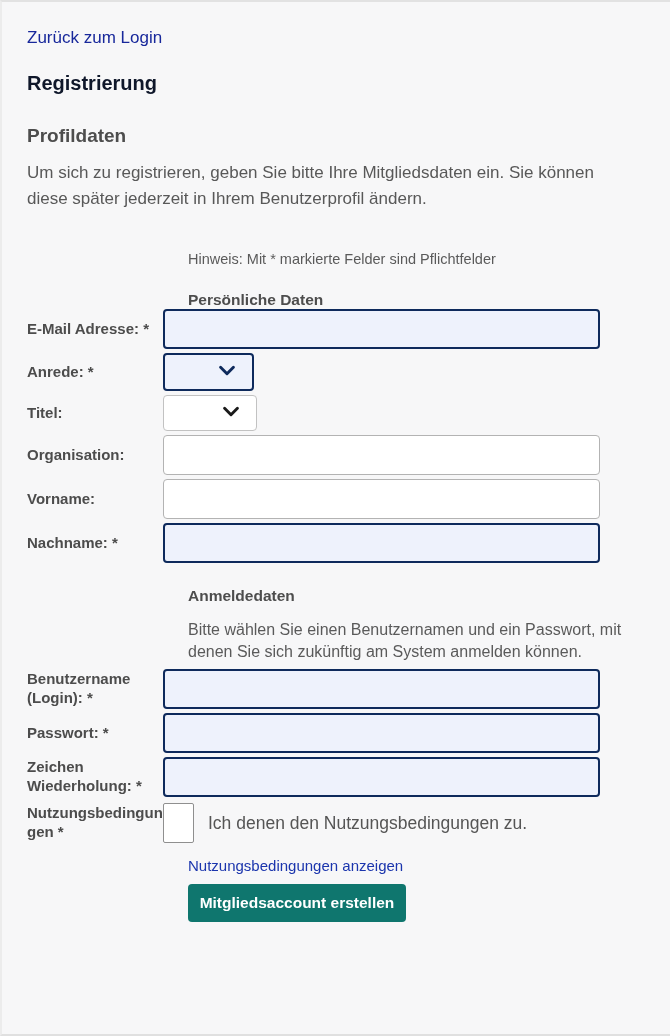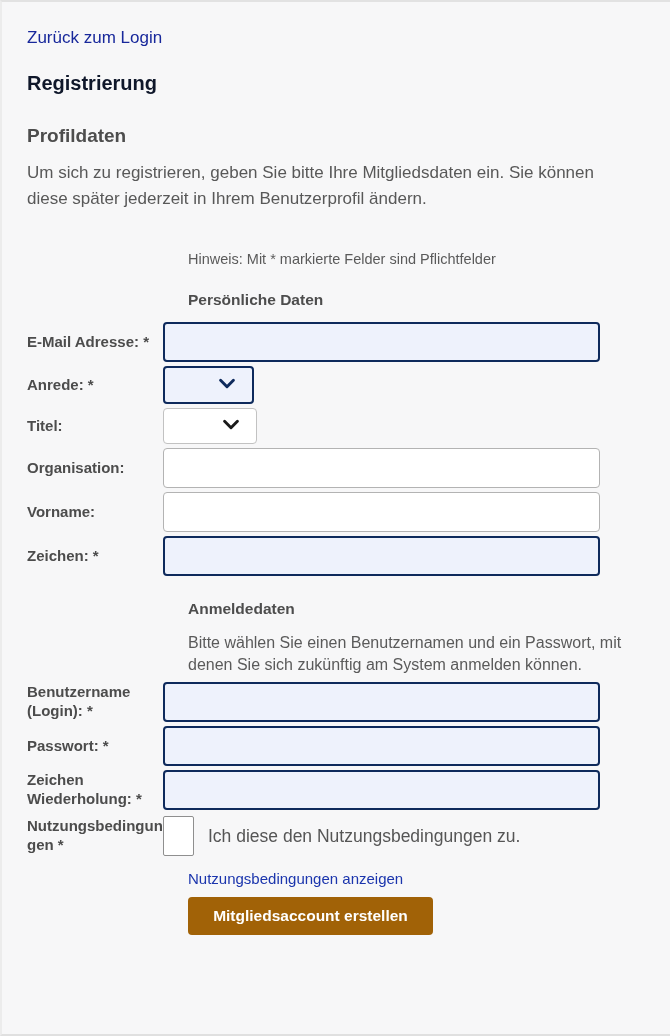--- a/index.html
+++ b/index.html
@@ -45,21 +45,21 @@
     margin:40px 0 0 186px;
     font-size:14.5px;
     color:#5a5a5a;
   }
   .group-heading {
     margin:24px 0 0 186px;
     font-size:15.5px;
     font-weight:bold;
     color:#4d4d4d;
   }
-  .form { margin-top:13px; }
+  .form { }
   .row {
     display:flex;
     align-items:center;
     margin-bottom:4px;
   }
   .row .lbl {
     flex:0 0 161px;
     padding-left:25px;
     font-size:15px;
     font-weight:bold;
@@ -127,23 +127,23 @@
   }
   .terms-link {
     display:inline-block;
     margin:10px 0 0 186px;
     font-size:15px;
     color:#1b35ad;
   }
   .submit-btn {
     display:block;
     margin:9px 0 0 186px;
-    width:245px;
+    width:218px;
     height:38px;
-    background:#a16207;
+    background:#0f766e;
     color:#ffffff;
     font-family:"Liberation Sans", sans-serif;
     font-size:15.5px;
     font-weight:bold;
     border:none;
     border-radius:4px;
     cursor:pointer;
   }
 </style>
 </head>
@@ -196,21 +196,21 @@
     <div class="lbl">Organisation:</div>
     <input class="txt-input" type="text" value="" style="">
   </div>
 
   <div class="row">
     <div class="lbl">Vorname:</div>
     <input class="txt-input" type="text" value="" style="">
   </div>
 
   <div class="row">
-    <div class="lbl">Zeichen: *</div>
+    <div class="lbl">Nachname: *</div>
     <input class="txt-input required" type="text" value="" style="">
   </div>
 
   <div class="group-heading">Anmeldedaten</div>
 
   <p class="note">Bitte wählen Sie einen Benutzernamen und ein Passwort, mit denen Sie sich zukünftig am System anmelden können.</p>
 
   <div class="row">
     <div class="lbl">Benutzername (Login): *</div>
     <input class="txt-input required" type="text" value="" style="">
@@ -223,21 +223,21 @@
   </div>
 
   <div class="row">
     <div class="lbl">Zeichen Wiederholung: *</div>
     <input class="txt-input required" type="password" value="" style="">
   </div>
 
   <div class="row terms-row">
     <div class="lbl break-any">Nutzungsbedingungen *</div>
     <input class="checkbox" type="checkbox" style="">
-    <span class="agree-text">Ich diese den Nutzungsbedingungen zu.</span>
+    <span class="agree-text">Ich denen den Nutzungsbedingungen zu.</span>
   </div>
 
   <a class="terms-link" href="#">Nutzungsbedingungen anzeigen</a>
 
   <button class="submit-btn">Mitgliedsaccount erstellen</button>
 
 </div>
 
 
 

